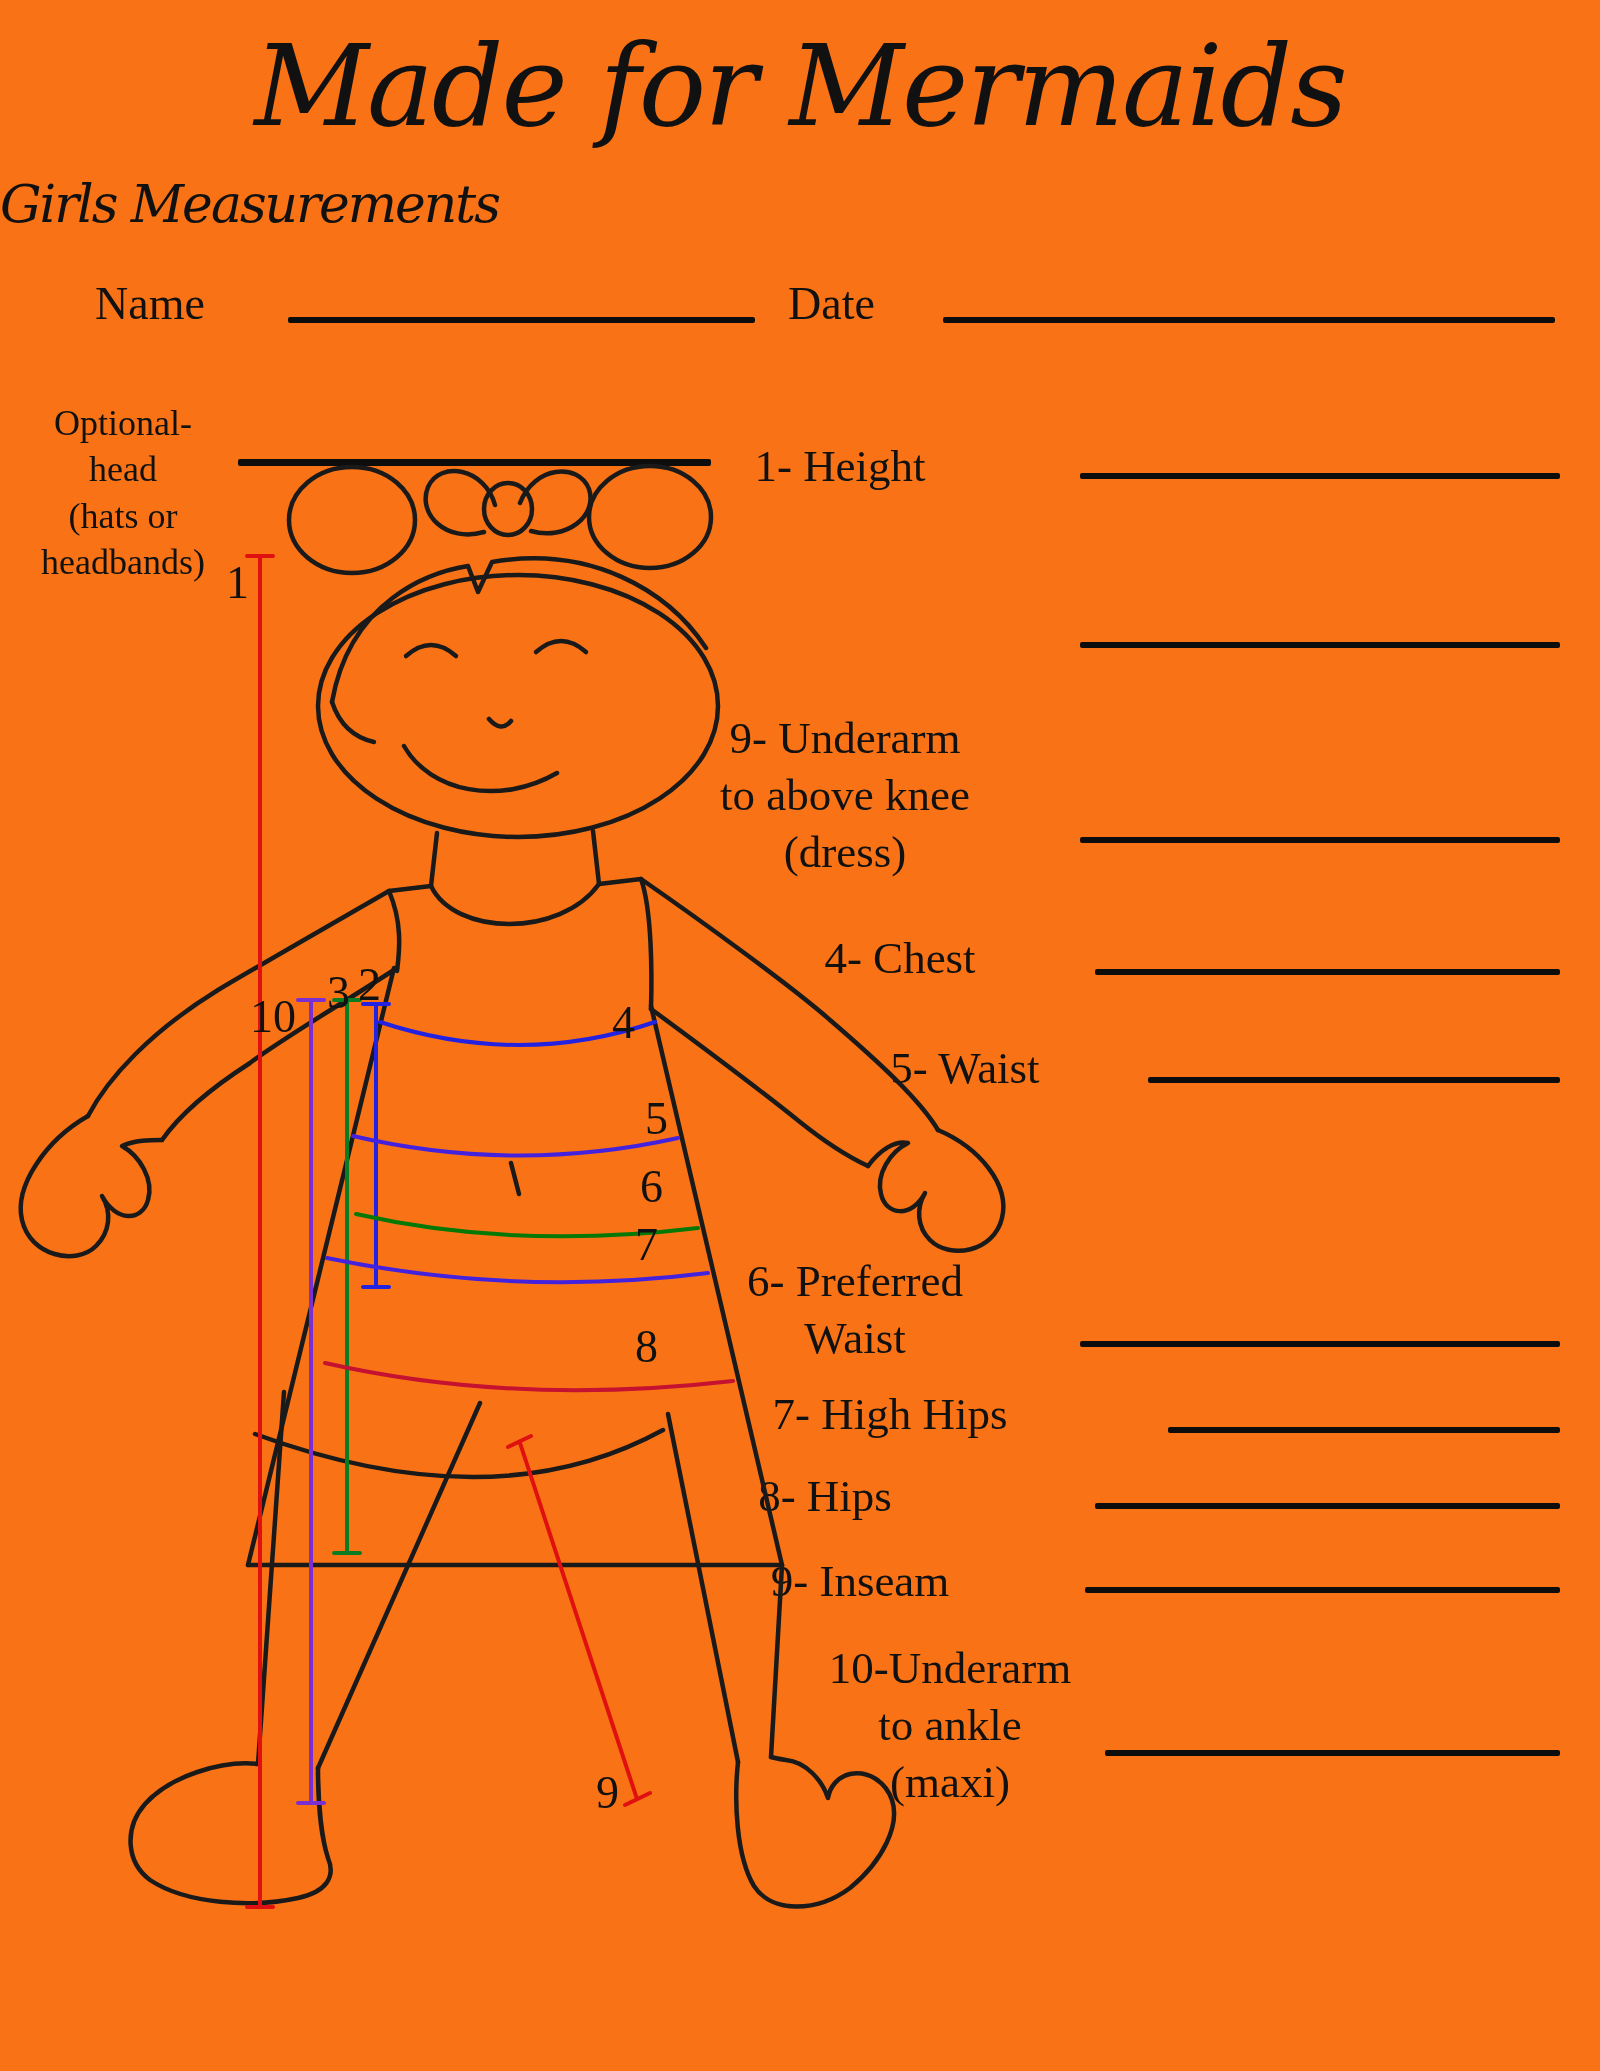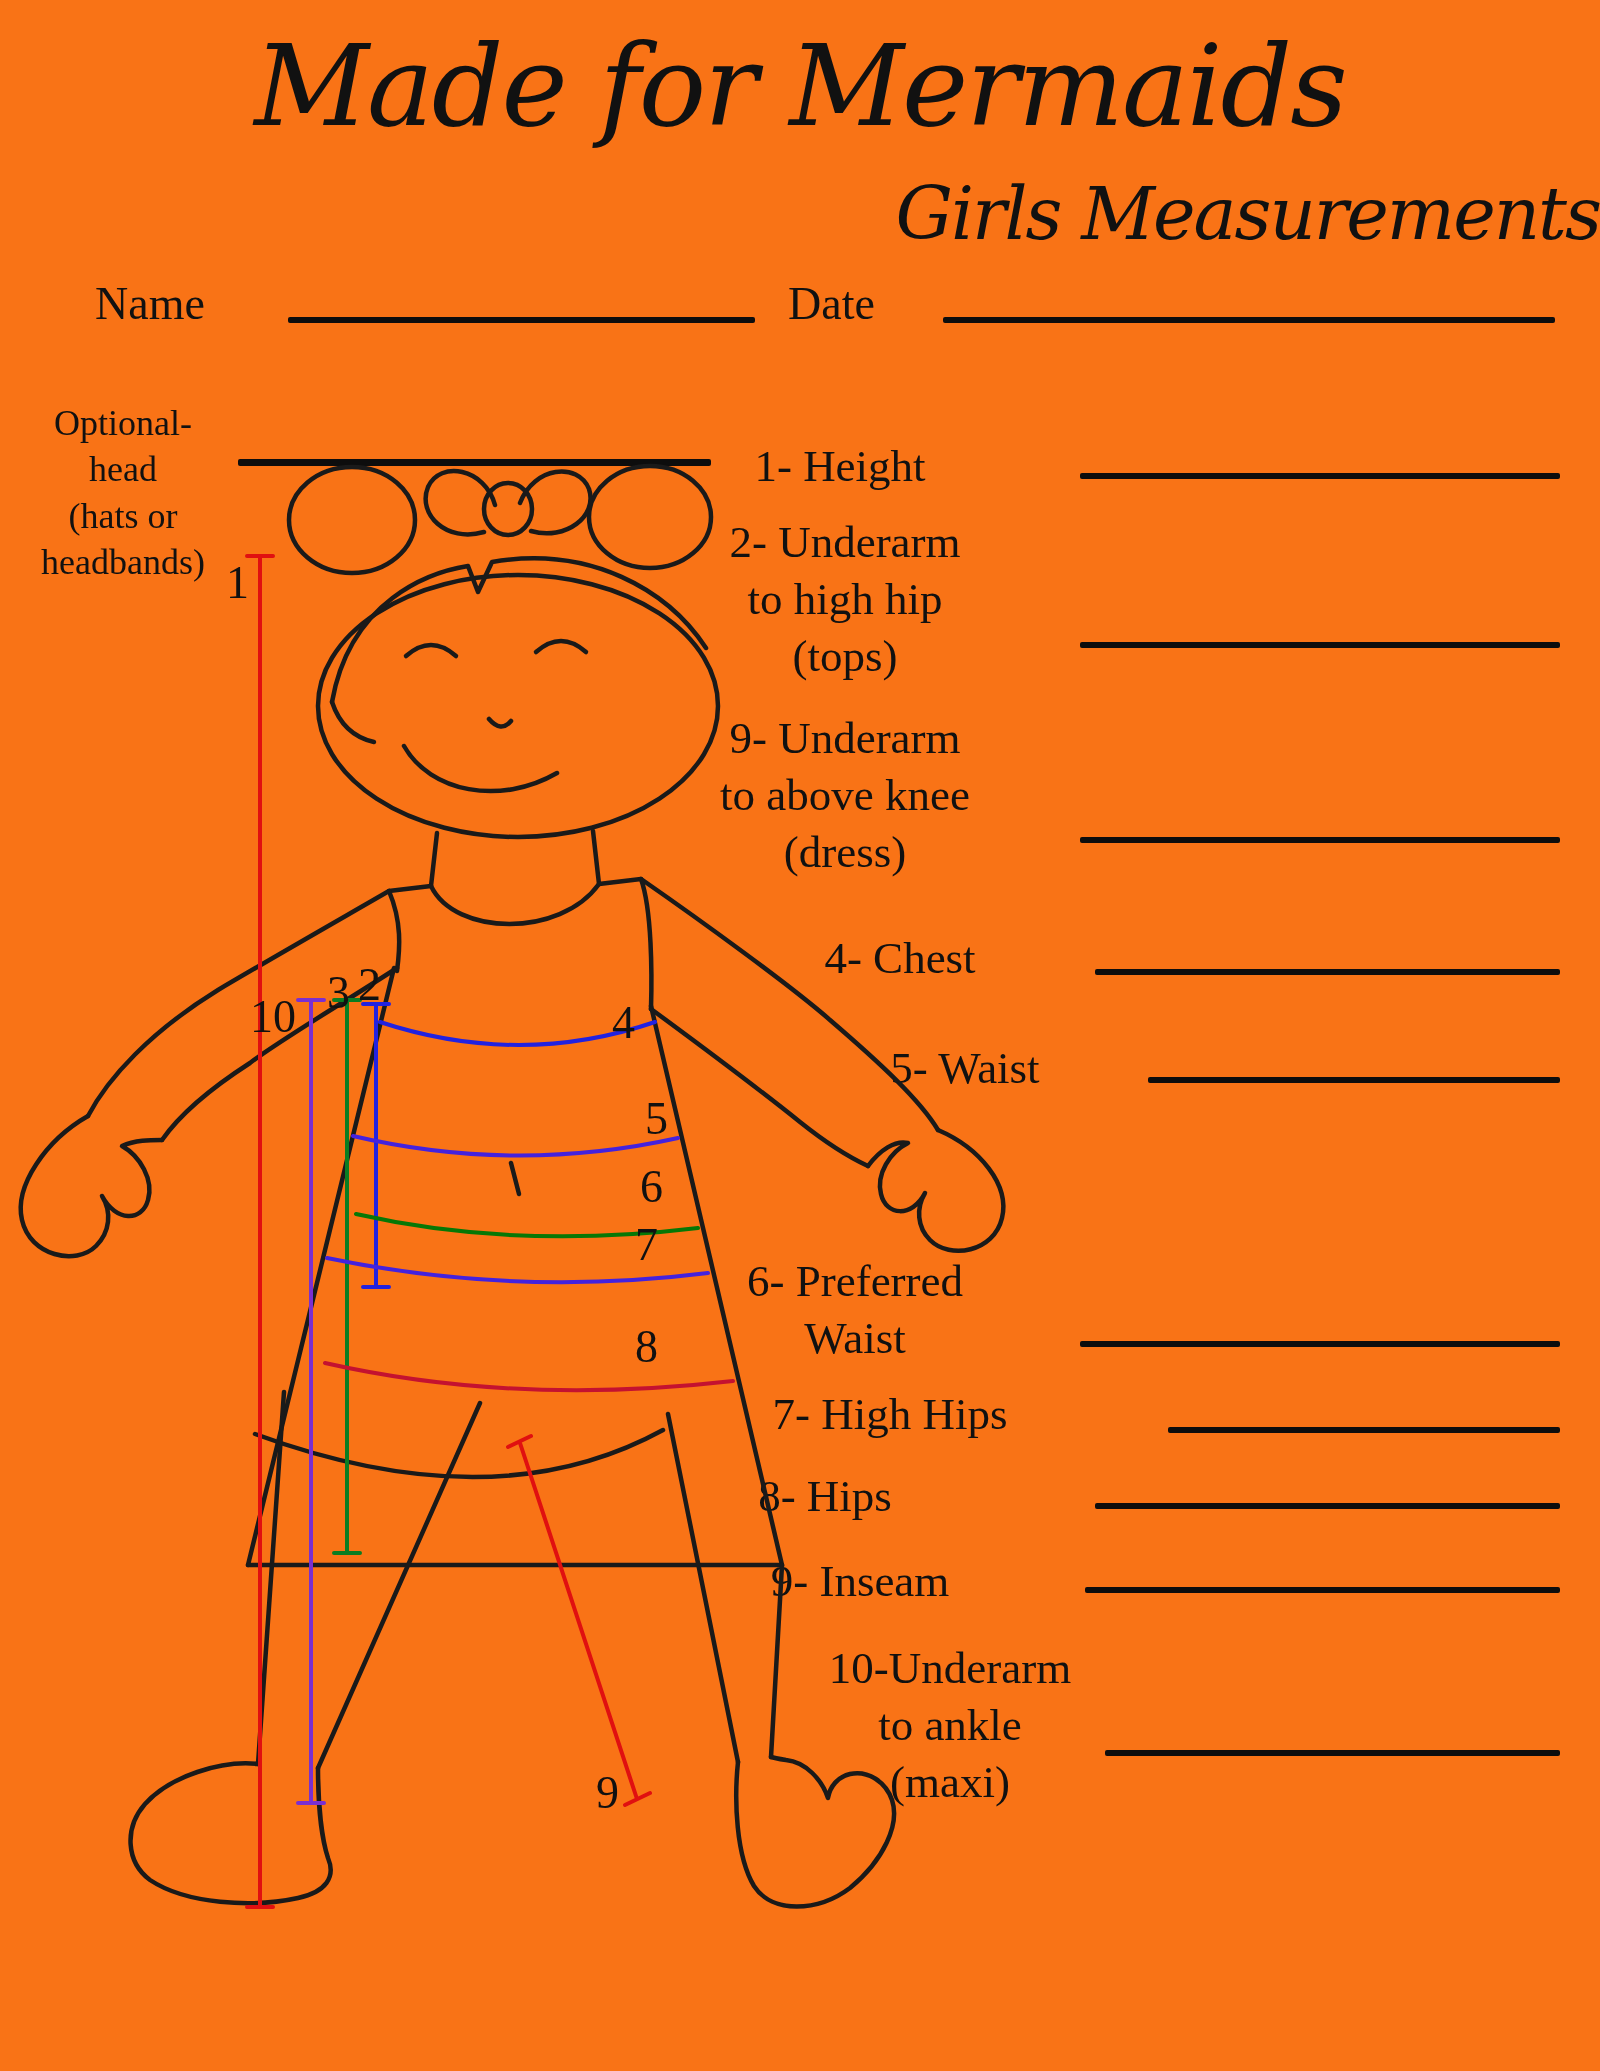--- a/index.html
+++ b/index.html
@@ -6,21 +6,21 @@
   #page{
     position:relative;width:1600px;height:2071px;background:#f97316;
     font-family:"Liberation Serif","DejaVu Serif",serif;color:#111;overflow:hidden;
   }
   .abs{position:absolute;}
   .script{
     font-family:"DejaVu Serif","Liberation Serif",serif;
     font-style:italic;font-weight:500;letter-spacing:-2px;white-space:nowrap;
   }
   #title-main{left:0;right:0;top:30px;text-align:center;font-size:112px;line-height:1;}
-  #title-sub{left:0;right:0;top:178px;text-align:right;font-size:72px;line-height:1;}
+  #title-sub{left:0;right:0;top:178px;text-align:left;font-size:52px;line-height:1;}
   .fieldlabel{font-size:46px;line-height:1;}
   .writeline{position:absolute;background:#0d0d0d;height:6px;border-radius:2px;}
   .optional{
     left:18px;top:352px;width:210px;text-align:center;
     font-size:36px;line-height:1.29;white-space:pre-line;margin-top:48px;
   }
   .mrow{
     position:absolute;font-size:45px;line-height:1.27;text-align:center;
     white-space:pre-line;width:520px;transform:translateX(-50%);
   }
@@ -40,23 +40,20 @@
   <div class="abs fieldlabel" style="left:788px;top:281px;">Date</div>
   <div class="writeline" style="left:943px;top:317px;width:612px;"></div>
 
   <div class="abs optional">Optional-
 head
 (hats or
 headbands)</div>
   <div class="writeline" style="left:238px;top:459px;width:473px;height:7px;"></div>
 
   <div class="mrow" style="left:840px;top:438px;">1- Height</div>
-  <div class="mrow" style="left:845px;top:514px;">2- Underarm
-to high hip
-(tops)</div>
   <div class="mrow" style="left:845px;top:710px;">9- Underarm
 to above knee
 (dress)</div>
   <div class="mrow" style="left:900px;top:930px;">4- Chest</div>
   <div class="mrow" style="left:965px;top:1040px;">5- Waist</div>
   <div class="mrow" style="left:855px;top:1253px;">6- Preferred
 Waist</div>
   <div class="mrow" style="left:890px;top:1386px;">7- High Hips</div>
   <div class="mrow" style="left:825px;top:1468px;">8- Hips</div>
   <div class="mrow" style="left:860px;top:1553px;">9- Inseam</div>

